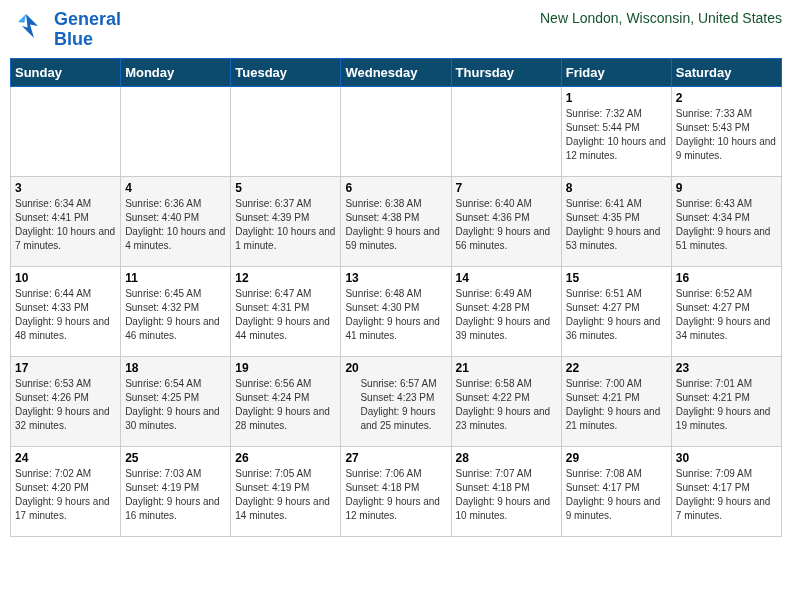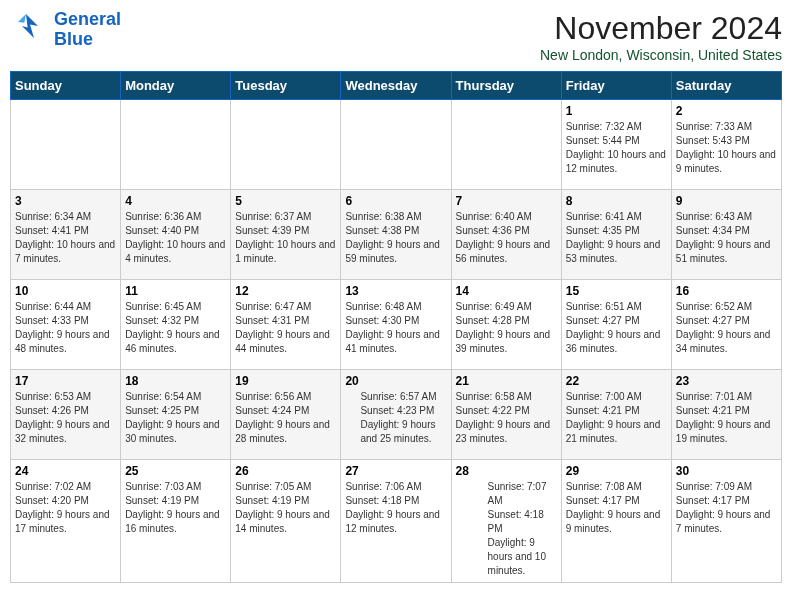--- a/index.html
+++ b/index.html
@@ -90,21 +90,20 @@
     <svg class="logo-bird" viewBox="0 0 40 40">
       <polygon points="20,5 35,20 25,18 30,35 15,20 22,22" fill="#1565C0"></polygon>
       <polygon points="20,5 10,15 18,16" fill="#42A5F5"></polygon>
     </svg>
     <div class="logo-text">
       <div><span>General</span></div>
       <div><span>Blue</span></div>
     </div>
   </div>
   <div class="title-area">
-    <div class="month-title">November 2024</div>
     <div class="location-title">New London, Wisconsin, United States</div>
   </div>
 </div>
 
 <table>
   <thead>
     <tr>
     <th>Sunday</th>
         <th>Monday</th>
         <th>Tuesday</th>
@@ -286,21 +285,21 @@
 Daylight: 9 hours and 14 minutes.</div>
         </td>
         <td>
           <span class="day-num">27</span>
           <div class="day-info" style="white-space: pre-line;">Sunrise: 7:06 AM
 Sunset: 4:18 PM
 Daylight: 9 hours and 12 minutes.</div>
         </td>
         <td>
           <span class="day-num">28</span>
-          <div class="day-info" style="white-space: pre-line; margin-left: 32px;">Sunrise: 7:07 AM
+          <div class="day-info" style="white-space: pre-line;">Sunrise: 7:07 AM
 Sunset: 4:18 PM
 Daylight: 9 hours and 10 minutes.</div>
         </td>
         <td>
           <span class="day-num">29</span>
           <div class="day-info" style="white-space: pre-line;">Sunrise: 7:08 AM
 Sunset: 4:17 PM
 Daylight: 9 hours and 9 minutes.</div>
         </td>
         <td>

